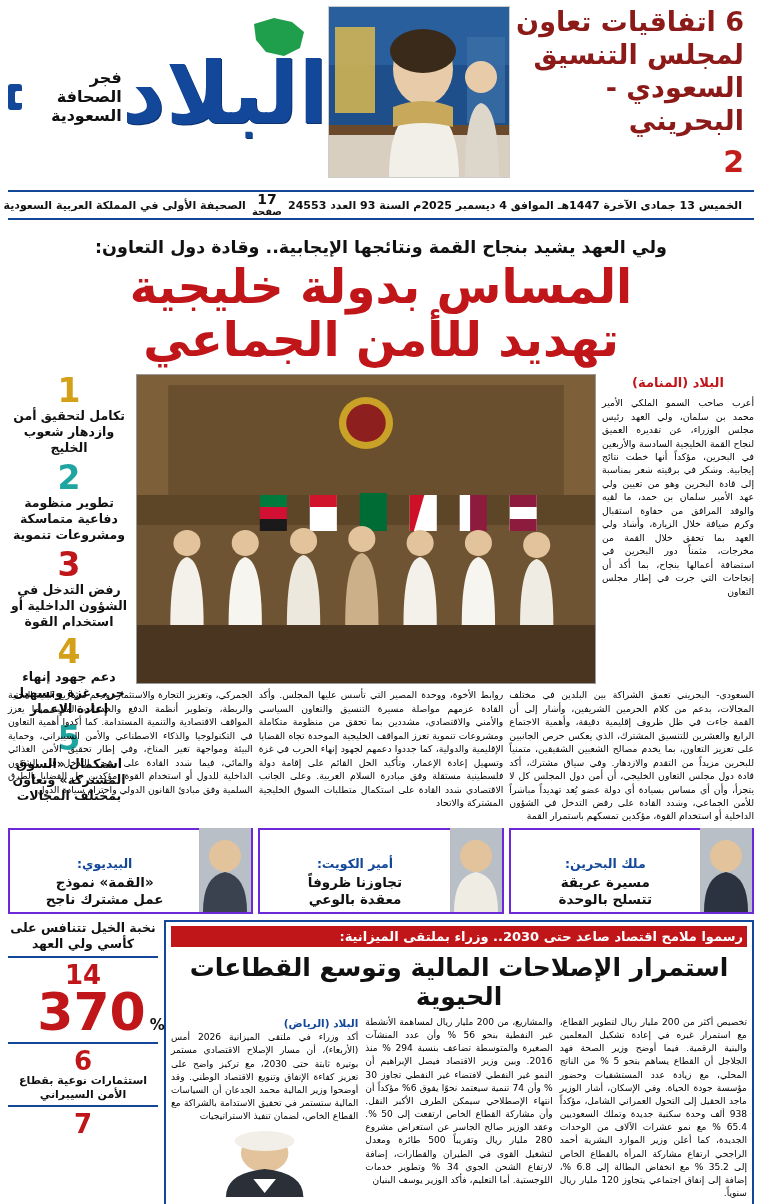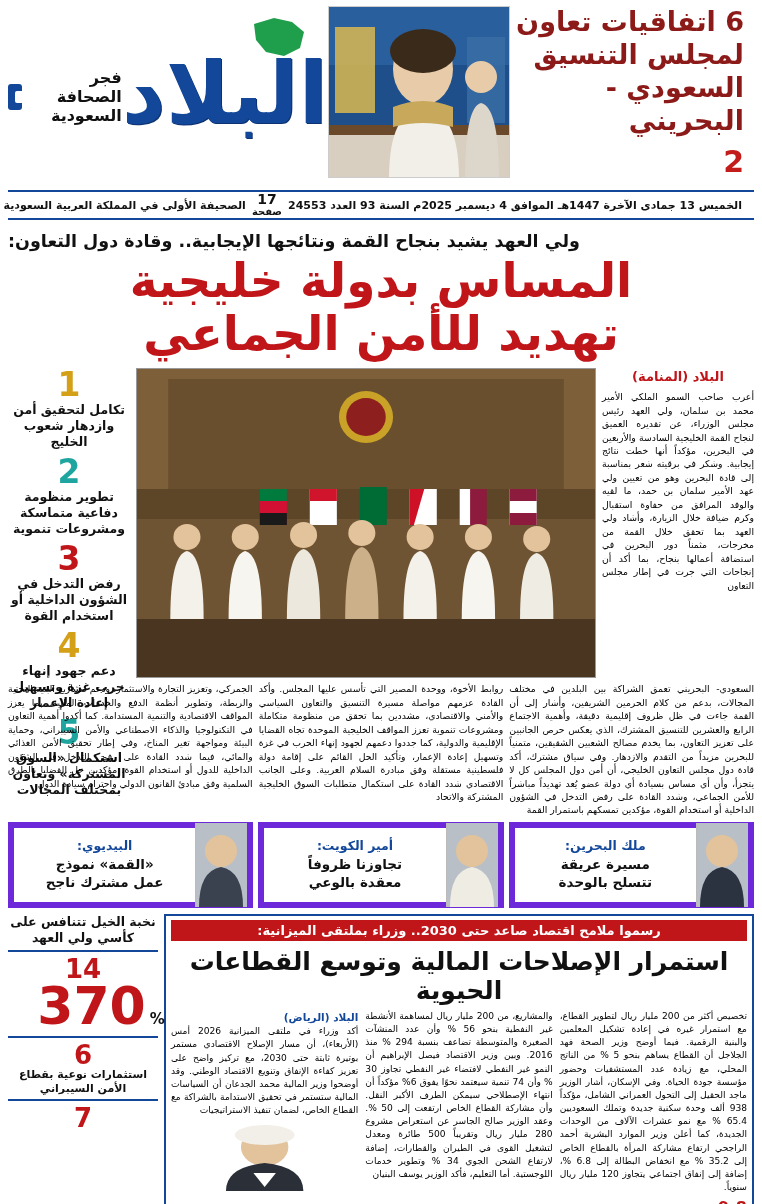--- a/index.html
+++ b/index.html
@@ -39,21 +39,21 @@
   .infobar {
     display:flex; align-items:center; justify-content:space-between;
     border-top:2px solid #12479a; border-bottom:2px solid #12479a;
     height:30px; font-size:11px; font-weight:bold; color:#111; padding:0 6px; margin-top:2px;
   }
   .infobar .seg { padding:0 6px; white-space:nowrap; }
   .infobar .pagecount { text-align:center; line-height:1.05; font-size:10px; }
   .infobar .pagecount b { font-size:14px; display:block; }
 
   
-  .kicker { text-align:left; font-size:17.5px; font-weight:bold; color:#111; margin:11px 0 4px; }
+  .kicker { text-align:center; font-size:17.5px; font-weight:bold; color:#111; margin:17px 0 4px; }
   .lead-title {
     text-align:center; color:#c0161a; font-weight:bold; font-size:47px;
     line-height:1.12; margin:2px 0 8px; letter-spacing:-1px;
   }
 
   
   .mainzone { display:flex; flex-direction:row; gap:6px; height:310px; }
   .numlist { width:122px; }
   .numitem { margin-bottom:4px; text-align:center; }
   .numitem .n { font-size:33px; font-weight:bold; line-height:1; }
@@ -64,32 +64,32 @@
   .rightcol { width:152px; font-size:9.3px; line-height:1.45; text-align:justify; }
   .rightcol h4 { font-size:13px; color:#c0161a; margin:0 0 3px; font-weight:bold; text-align:center; }
 
   
   .lowertext { display:flex; gap:6px; margin-top:4px; font-size:9.3px; line-height:1.45; text-align:justify; }
   .lowertext .col { flex:1; }
   .contlink { color:#c0161a; font-weight:bold; font-size:14px; }
 
   
   .quoterow { display:flex; gap:5px; margin-top:5px; height:86px; }
-  .qbox { flex:1; border:6px solid #6d28d9; display:flex; flex-direction:row; align-items:center; background:#fff; }
+  .qbox { flex:1; border:2px solid #6d28d9; display:flex; flex-direction:row; align-items:flex-end; background:#fff; }
   .qbox .qimg { width:52px; background:#c7cbd0; border-left:1px solid #bbb; position:relative; overflow:hidden; }
   .qbox .qtxt { flex:1; padding:3px 5px; display:flex; flex-direction:column; }
   .qbox .qname { font-size:12.5px; font-weight:bold; color:#12479a; text-align:center; margin-bottom:3px; }
   .qbox .qquote { font-size:13.5px; font-weight:bold; color:#111; text-align:center; line-height:1.3; }
 
   
   .bottomzone { display:flex; gap:6px; margin-top:6px; }
   .bz-main { flex:1; border:2px solid #12479a; padding:4px 5px; }
   .bz-kicker {
     background:#c0161a; color:#fff; font-weight:bold; font-size:13px;
-    text-align:center; padding:3px 4px;
+    text-align:right; padding:3px 4px;
   }
   .bz-title { text-align:center; font-size:25px; font-weight:bold; color:#111; margin:6px 0 5px; }
   .bz-cols { display:flex; gap:7px; font-size:9.1px; line-height:1.45; text-align:justify; }
   .bz-cols .c { flex:1; }
   .bz-byline { font-weight:bold; color:#12479a; font-size:10.5px; }
   .bz-pg { color:#c0161a; font-weight:bold; font-size:16px; text-align:right; margin-top:2px;}
 
   .bz-side { width:150px; text-align:center; }
   .side-hd { font-size:12.5px; font-weight:bold; color:#111; line-height:1.3; }
   .side-big { font-size:52px; font-weight:bold; color:#c0161a; line-height:0.95;margin-left:36px; }

